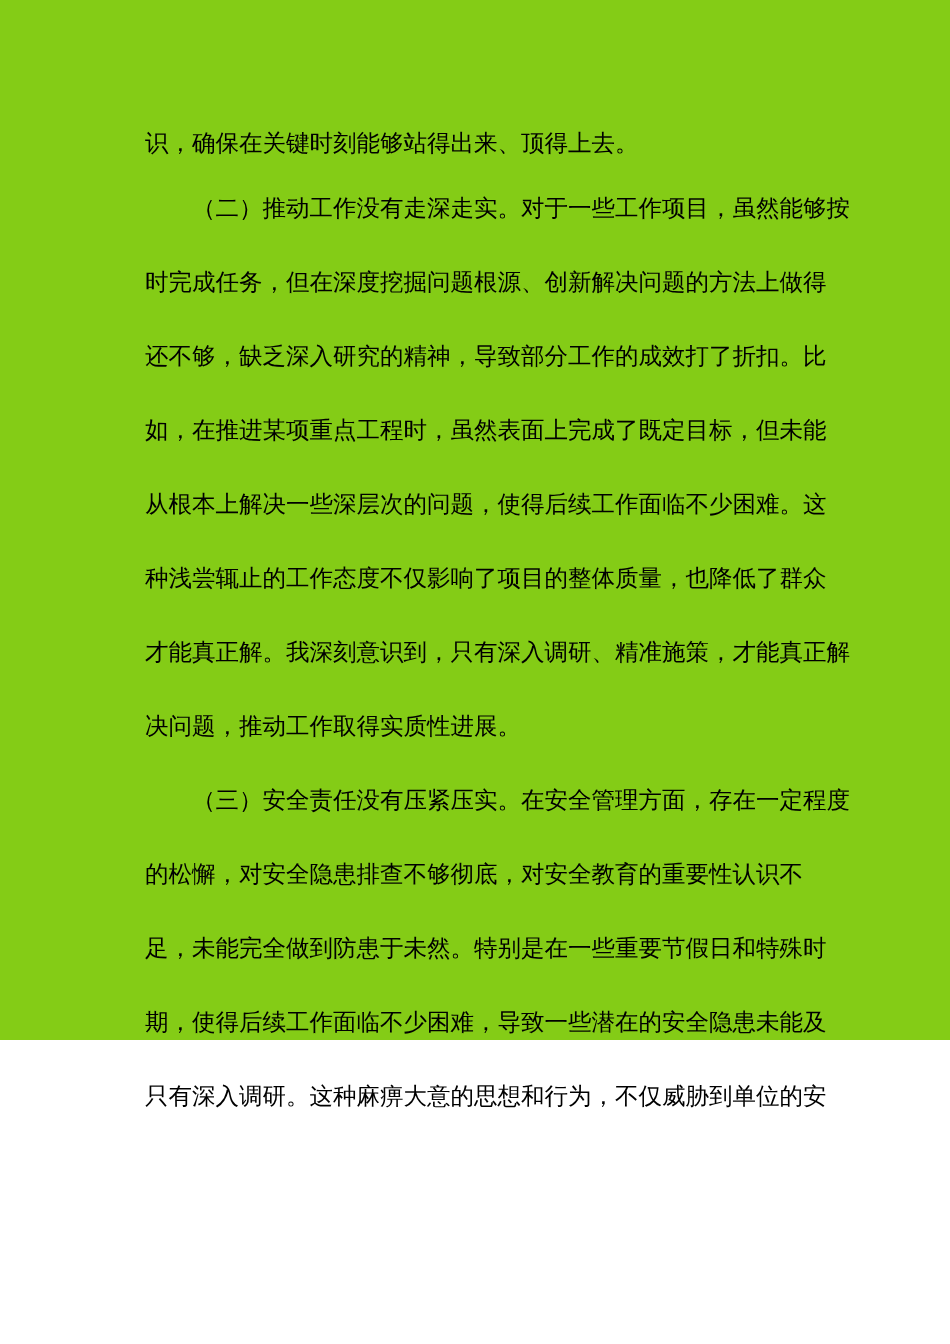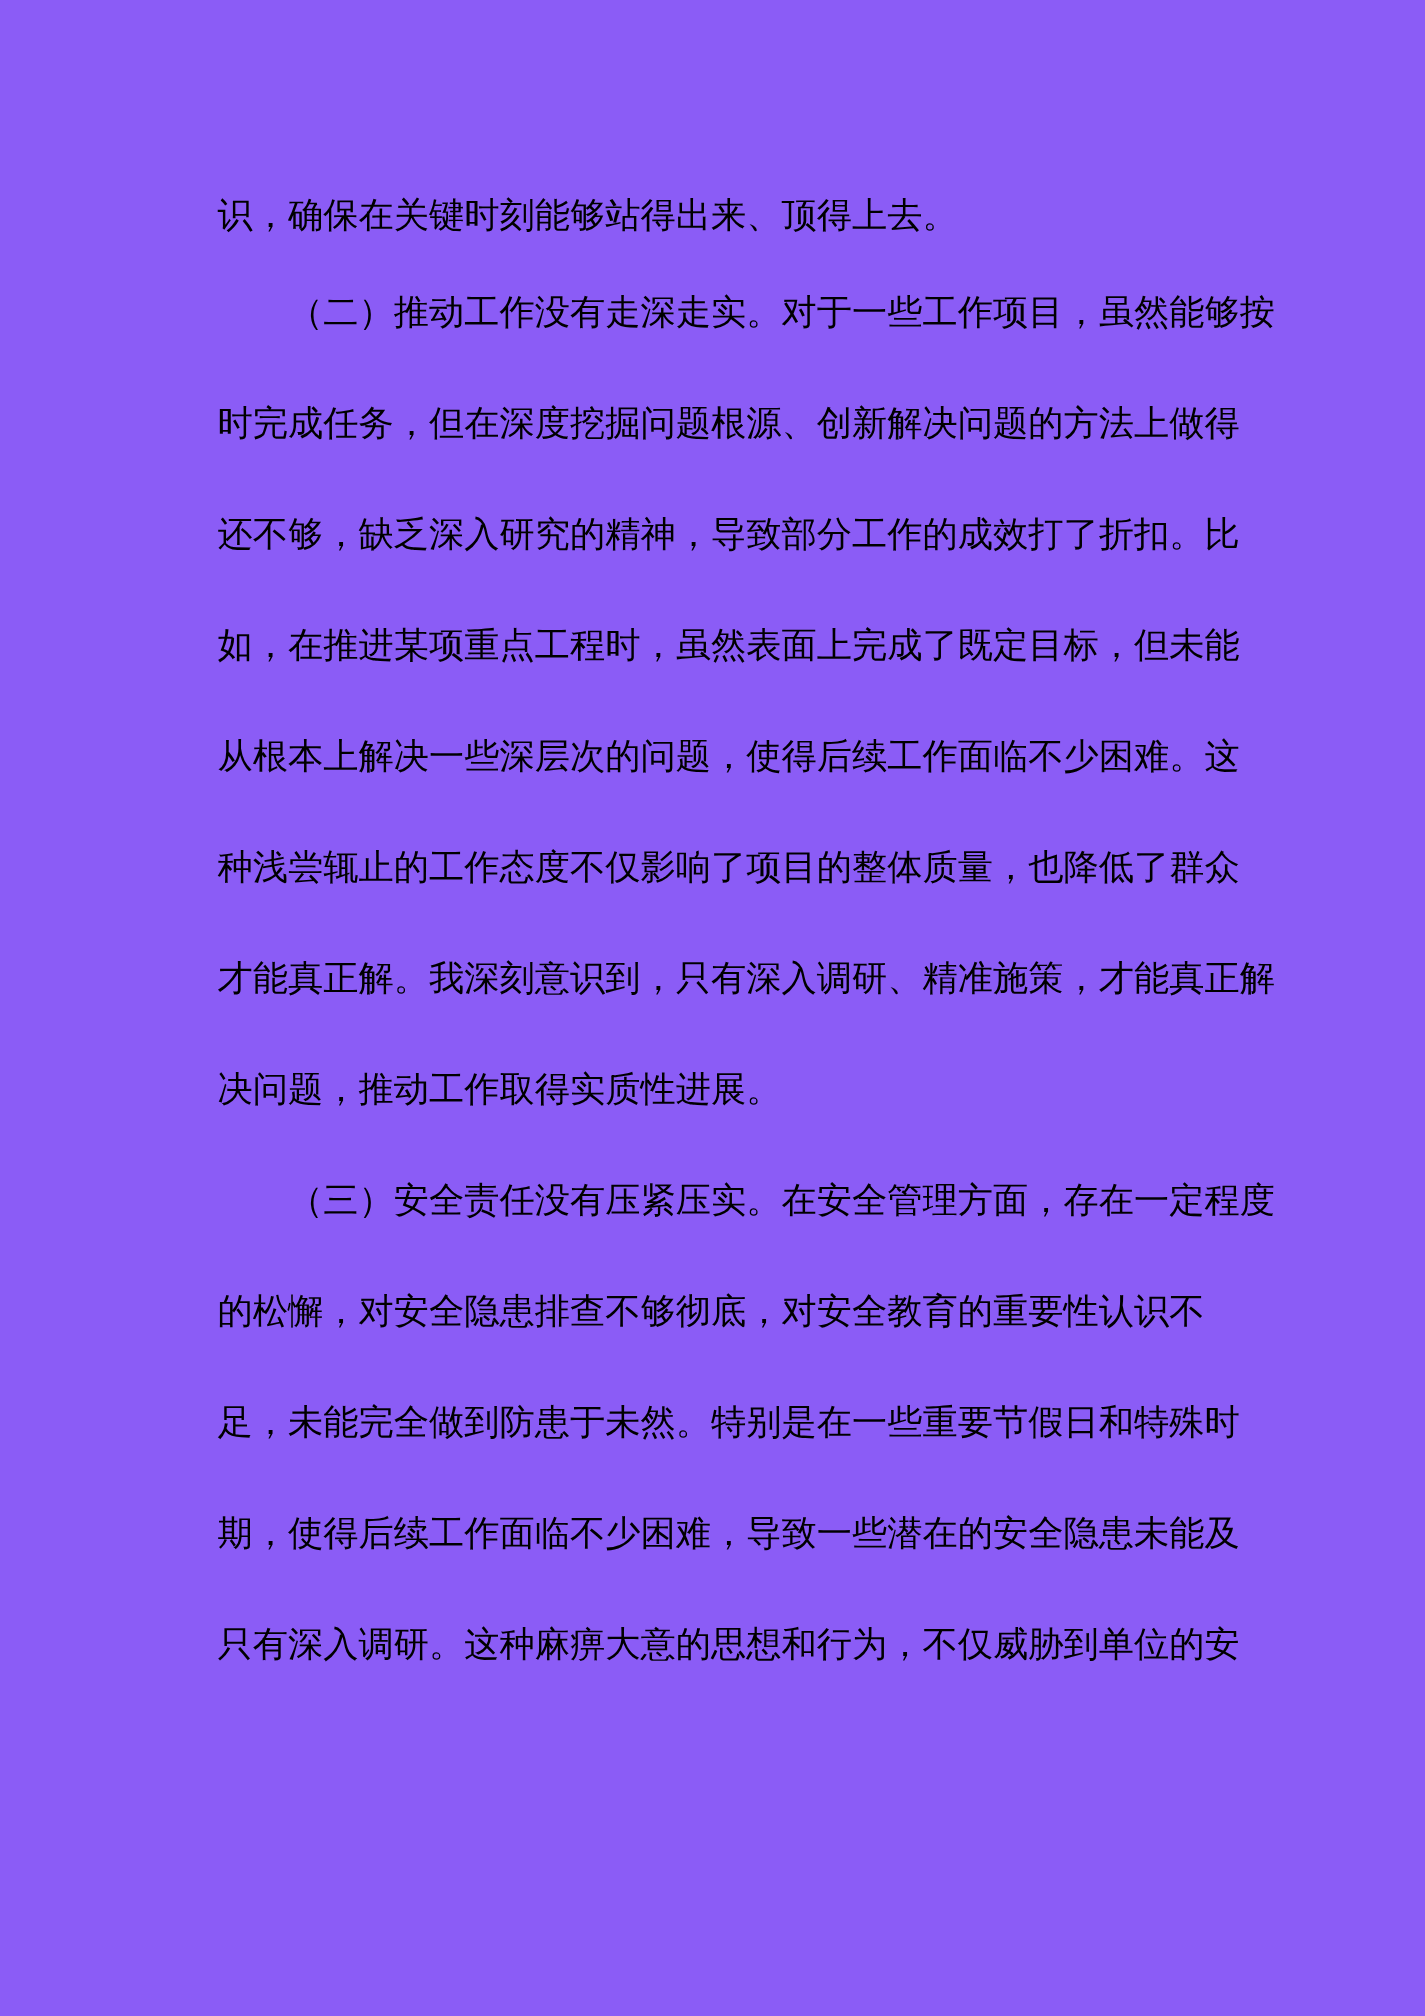--- a/index.html
+++ b/index.html
@@ -13,22 +13,22 @@
       position: relative;
       overflow: hidden;
       font-family: "DejaVu Serif", "Liberation Serif", serif;
       color: #000000;
     }
     .page {
       position: absolute;
       left: 0;
       top: 0;
       width: 950px;
-      height: 1344px;
-      background: #8b5cf6;
+      height: 1040px;
+      background: #84cc16;
     }
     .line {
       position: absolute;
       left: 145px;
       width: 670px;
       height: 30px;
       font-size: 23.5px;
       line-height: 30px;
       white-space: nowrap;
       letter-spacing: 0px;

